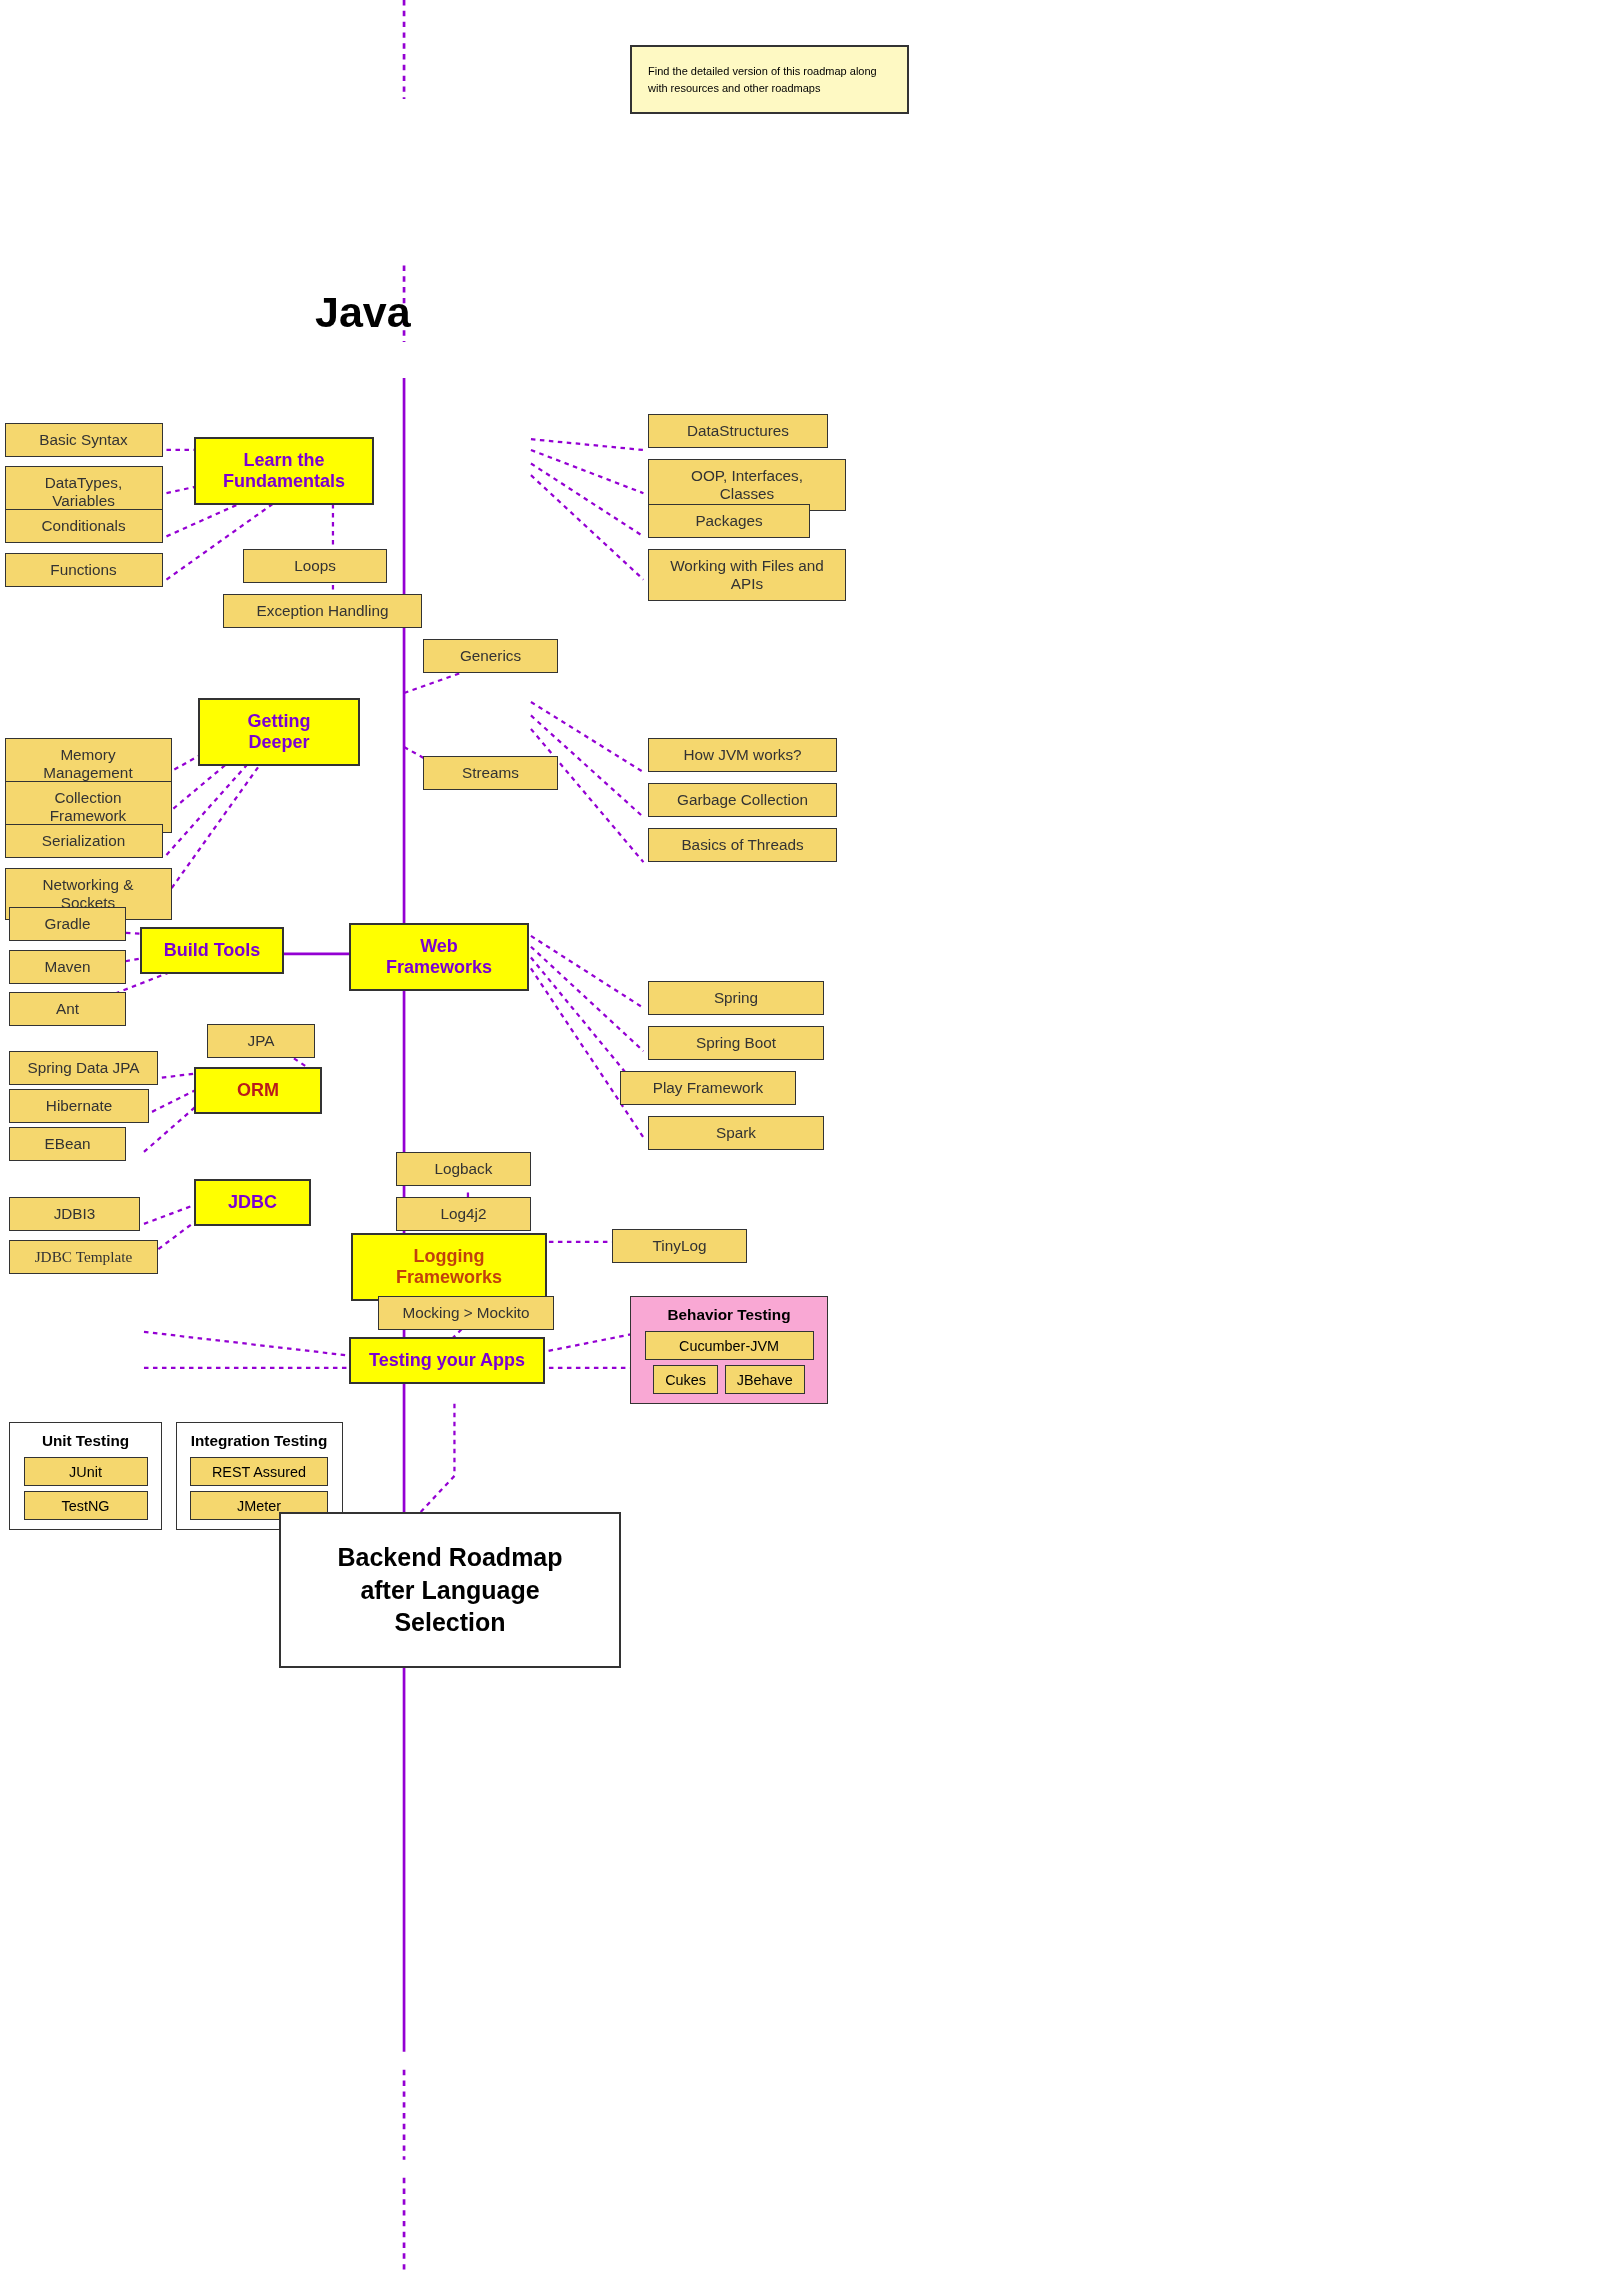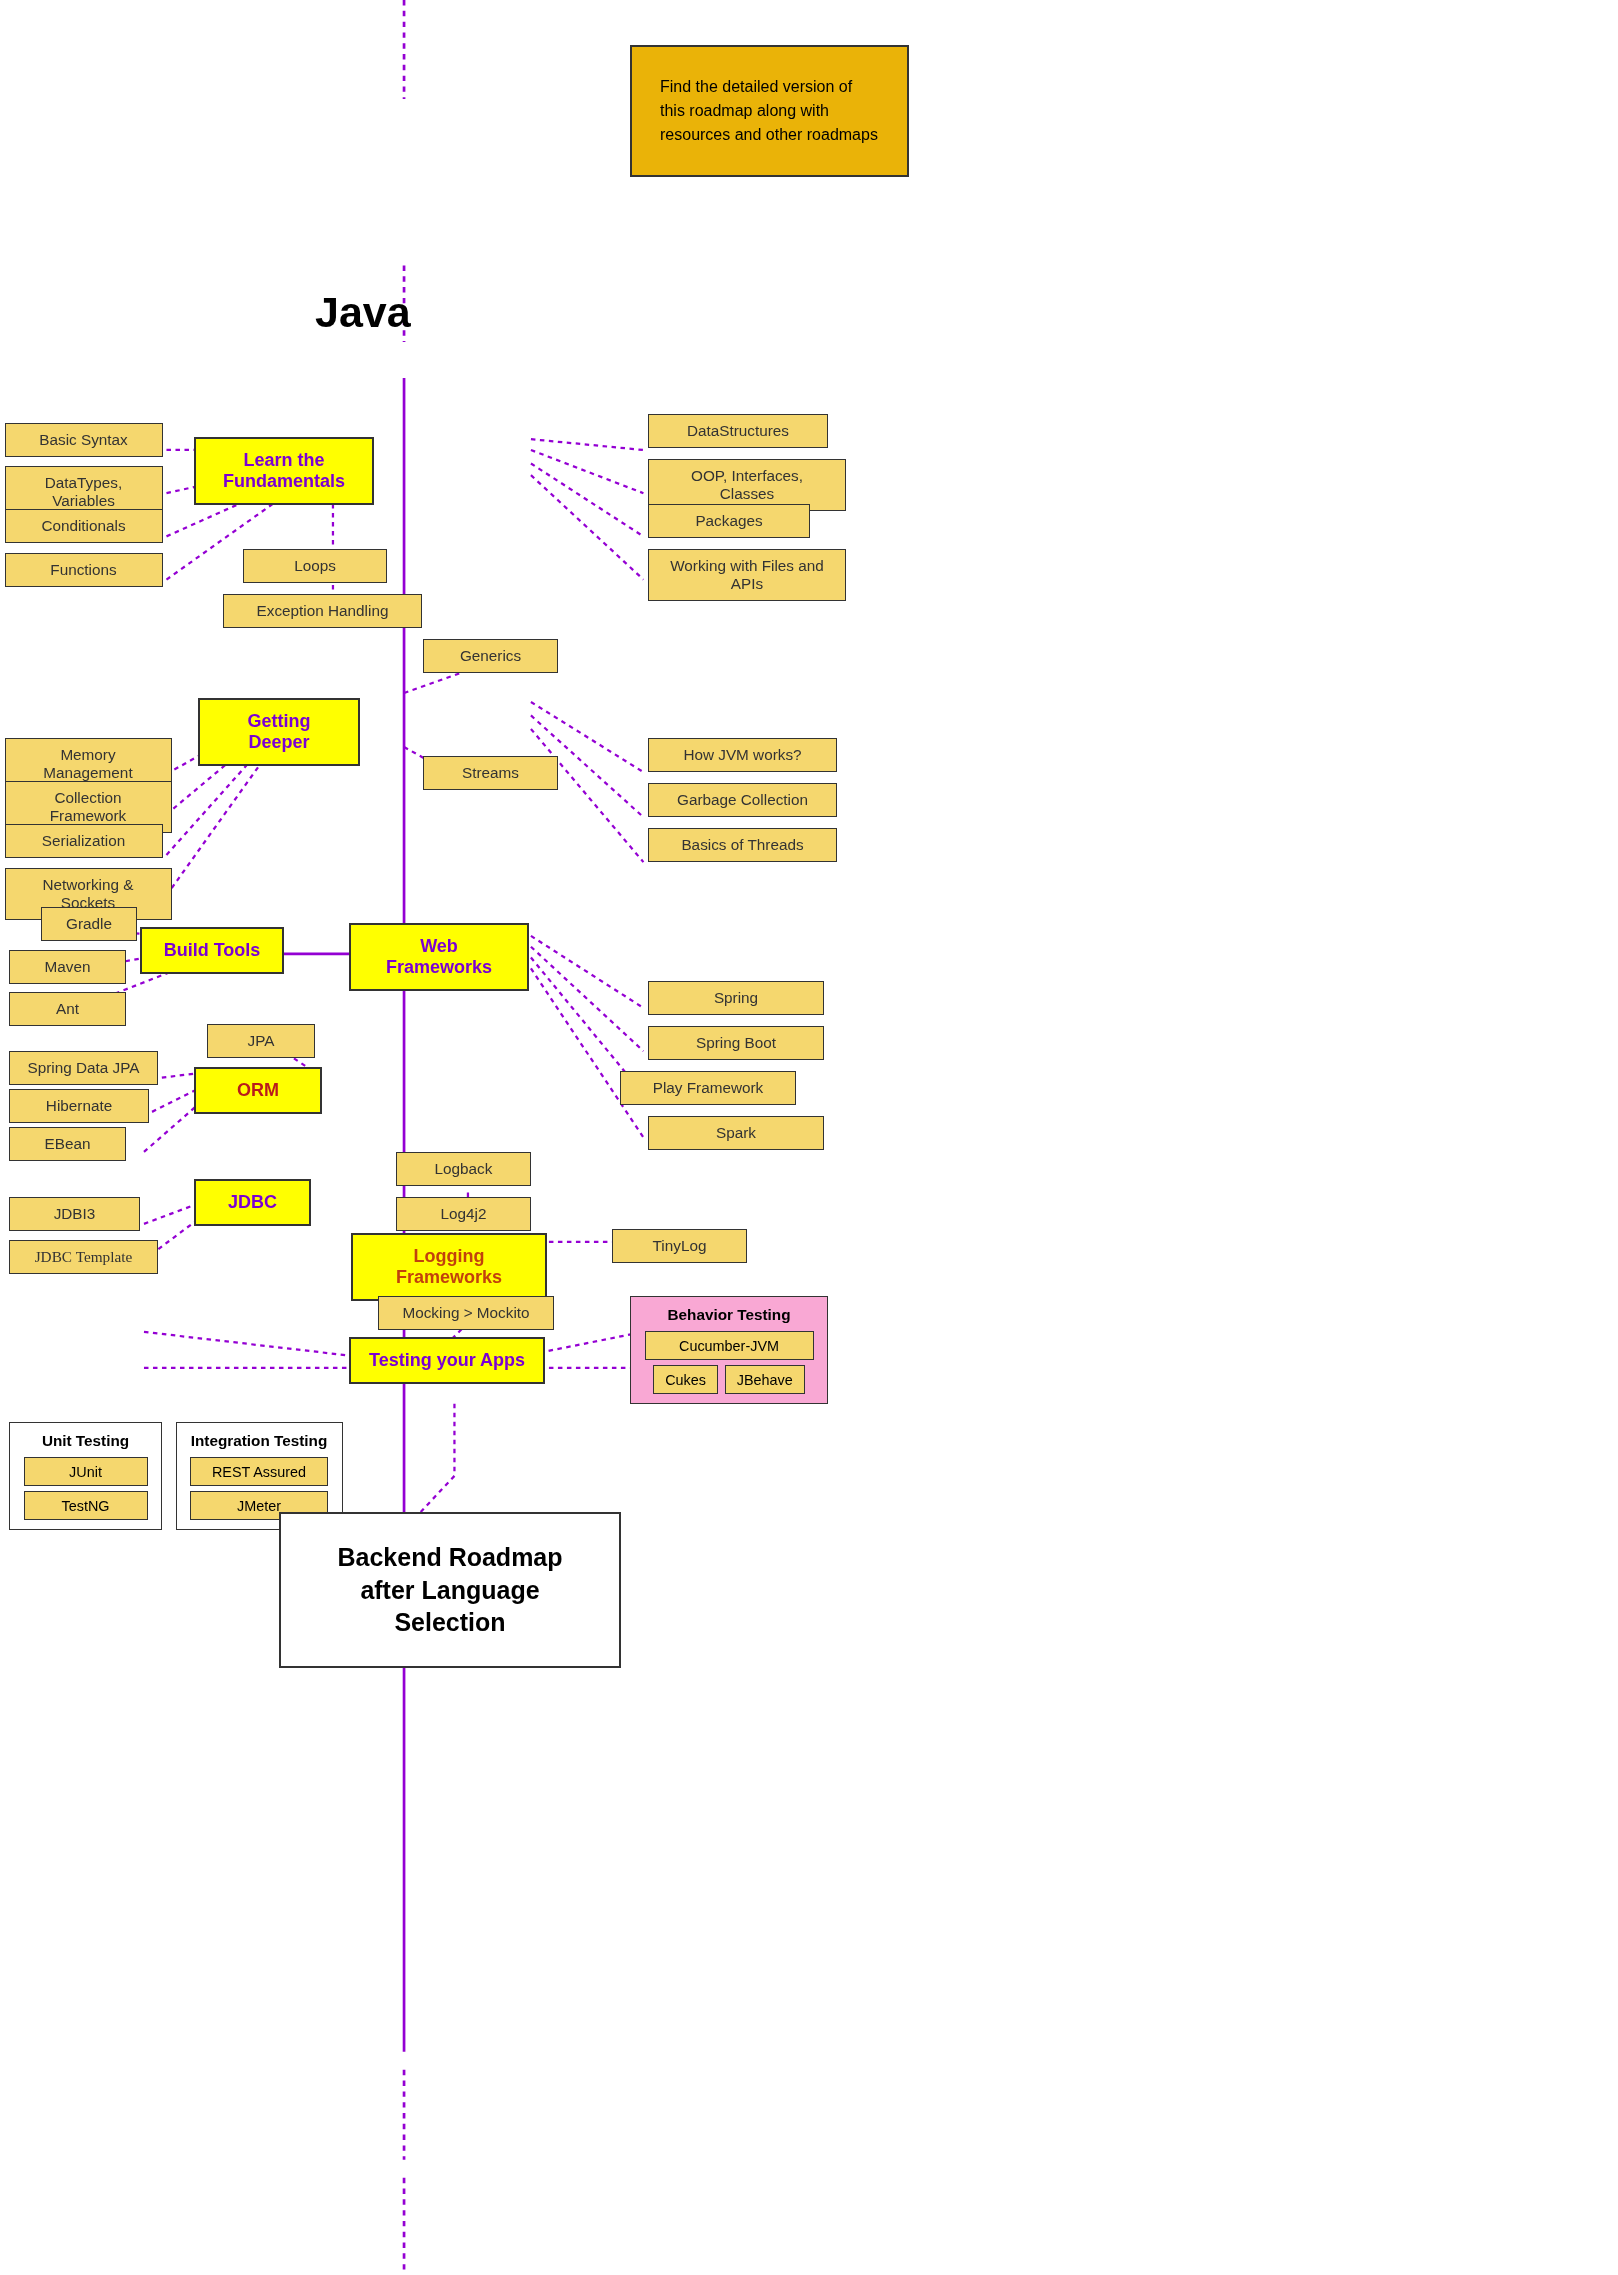--- a/index.html
+++ b/index.html
@@ -105,21 +105,21 @@
     <line x1="505" y1="1560" x2="505" y2="1640" stroke="#9400D3" stroke-width="2.5" stroke-dasharray="5,5"></line>
     <line x1="505" y1="1640" x2="449" y2="1700" stroke="#9400D3" stroke-width="2.5" stroke-dasharray="5,5"></line>
 
     <line x1="449" y1="2300" x2="449" y2="2400" stroke="#9400D3" stroke-width="3" stroke-dasharray="6,6"></line>
     <line x1="449" y1="2420" x2="449" y2="2528" stroke="#9400D3" stroke-width="3" stroke-dasharray="6,6"></line>
 
   </svg>
 
 
   <div style="position:absolute; top:45px; left:630px; width:279px;">
-    <div style="border:2.3px solid #333; padding:28px; font-size:16px; background:#eab308; line-height:1.5;">
+    <div style="border:2.3px solid #333; padding:16px; font-size:11px; background:#fef9c3; line-height:1.5;">
       <span>Find the detailed version of this roadmap along with resources and other roadmaps</span>
     </div>
   </div>
 
   <div style="position:absolute; top:288px; left:315px; font-size:43px; font-weight:bold; font-family:'Comic Sans MS', cursive, Arial;">
     <span>Java</span>
   </div>
 
   <div style="position:absolute; top:423px; left:4.5px;">
     <div class="box-tan" style="background:#F5D76E; border:1.8px solid #333; padding:7.2px 18px; font-size:15.3px; width:158px; text-align:center;">Basic Syntax</div>
@@ -187,21 +187,21 @@
     <div class="box-tan" style="background:#F5D76E; border:1.8px solid #333; padding:7.2px 14.4px; font-size:15.3px; width:189px; text-align:center;">How JVM works?</div>
   </div>
   <div style="position:absolute; top:783px; left:648px;">
     <div class="box-tan" style="background:#F5D76E; border:1.8px solid #333; padding:7.2px 14.4px; font-size:15.3px; width:189px; text-align:center;">Garbage Collection</div>
   </div>
   <div style="position:absolute; top:828px; left:648px;">
     <div class="box-tan" style="background:#F5D76E; border:1.8px solid #333; padding:7.2px 14.4px; font-size:15.3px; width:189px; text-align:center;">Basics of Threads</div>
   </div>
 
   <div style="position:absolute; top:907px; left:9px;">
-    <div class="box-tan" style="background:#F5D76E; border:1.8px solid #333; padding:7.2px 18px; font-size:15.3px; width:96px; text-align:center;margin-left:32px;">Gradle</div>
+    <div class="box-tan" style="background:#F5D76E; border:1.8px solid #333; padding:7.2px 18px; font-size:15.3px; width:117px; text-align:center;">Gradle</div>
   </div>
   <div style="position:absolute; top:950px; left:9px;">
     <div class="box-tan" style="background:#F5D76E; border:1.8px solid #333; padding:7.2px 18px; font-size:15.3px; width:117px; text-align:center;">Maven</div>
   </div>
   <div style="position:absolute; top:992px; left:9px;">
     <div class="box-tan" style="background:#F5D76E; border:1.8px solid #333; padding:7.2px 18px; font-size:15.3px; width:117px; text-align:center;">Ant</div>
   </div>
 
   <div style="position:absolute; top:927px; left:140px;">
     <div style="background:#FFFF00; border:2.3px solid #333; padding:10.8px 16px; font-size:18px; font-weight:bold; color:#7B00D4; width:144px; text-align:center;">Build Tools</div>

